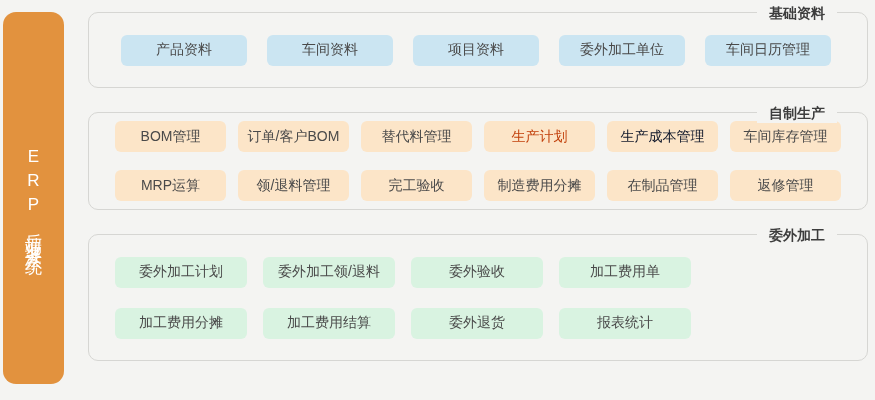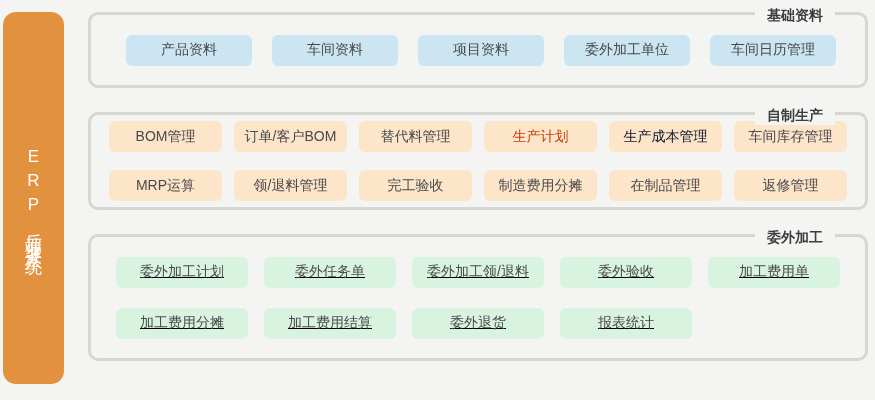--- a/index.html
+++ b/index.html
@@ -38,27 +38,26 @@
     left: 88px;
     top: 12px;
     width: 780px;
     display: flex;
     flex-direction: column;
     gap: 24px;
   }
   .group {
     position: relative;
     box-sizing: border-box;
-    border: 3px solid #4d7c0f;
+    border: 1px solid #4d7c0f;
     border-radius: 10px;
     padding: 0 26px;
     display: flex;
     flex-direction: column;
     justify-content: center;
-    align-items: center;
   }
   .group-title {
     position: absolute;
     top: -10px;
     right: 30px;
     background: #f4f4f2;
     padding: 0 12px;
     font-size: 14px;
     font-weight: 700;
     line-height: 20px;
@@ -89,21 +88,21 @@
   .group-basic   { height: 76px; padding-left: 32px; }
   .group-basic   .rows { gap: 0; }
   .group-basic   .row { gap: 20px; }
   .group-basic   .module-btn { width: 126px; }
 
   .group-inhouse { height: 98px; }
   .group-inhouse .rows { gap: 18px; }
   .group-inhouse .row { gap: 12px; }
   .group-inhouse .module-btn { width: 113px; }
 
-  .group-outsource { height: 127px; text-decoration: underline; }
+  .group-outsource { height: 127px; }
   .group-outsource .rows { gap: 20px; }
   .group-outsource .row { gap: 16px; }
   .group-outsource .module-btn { width: 132px; }
 </style>
 </head>
 <body>
 
 <div class="page" style="background: rgb(244, 244, 242);">
 
   <aside class="sidebar" style="background: rgb(226, 146, 62);">
@@ -145,21 +144,20 @@
             <button class="module-btn" style="background: rgb(252, 229, 200); color: rgb(74, 74, 74);">返修管理</button>
           </div>
         </div>
     </section>
 
     <section class="group group-outsource" style="border-color: rgb(214, 214, 211);">
       <span class="group-title" style="color: rgb(61, 61, 61); background: rgb(244, 244, 242);">委外加工</span>
       <div class="rows">
           <div class="row">
             <button class="module-btn" style="background: rgb(217, 243, 225); color: rgb(74, 74, 74);">委外加工计划</button>
-            <button class="module-btn" style="background: rgb(217, 243, 225); color: rgb(74, 74, 74);">委外任务单</button>
             <button class="module-btn" style="background: rgb(217, 243, 225); color: rgb(74, 74, 74);">委外加工领/退料</button>
             <button class="module-btn" style="background: rgb(217, 243, 225); color: rgb(74, 74, 74);">委外验收</button>
             <button class="module-btn" style="background: rgb(217, 243, 225); color: rgb(74, 74, 74);">加工费用单</button>
           </div>
           <div class="row">
             <button class="module-btn" style="background: rgb(217, 243, 225); color: rgb(74, 74, 74);">加工费用分摊</button>
             <button class="module-btn" style="background: rgb(217, 243, 225); color: rgb(74, 74, 74);">加工费用结算</button>
             <button class="module-btn" style="background: rgb(217, 243, 225); color: rgb(74, 74, 74);">委外退货</button>
             <button class="module-btn" style="background: rgb(217, 243, 225); color: rgb(74, 74, 74);">报表统计</button>
           </div>

